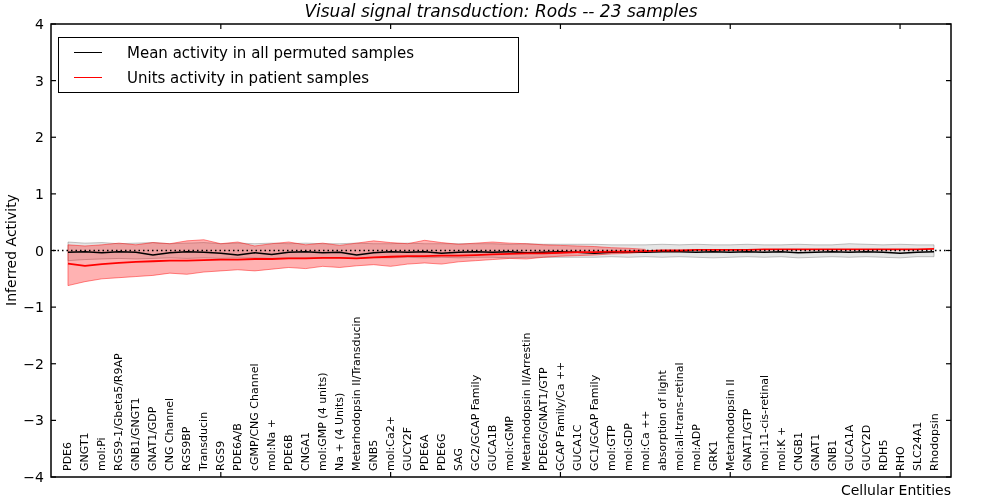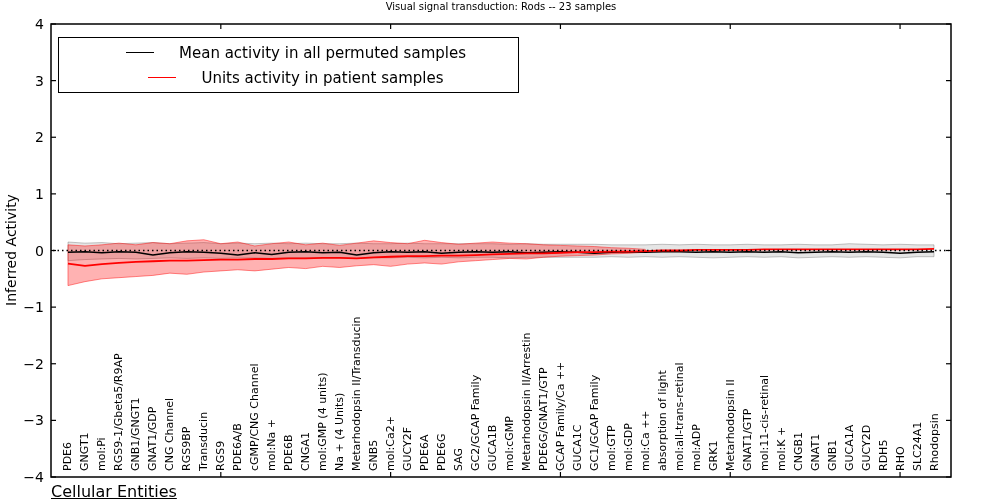--- a/index.html
+++ b/index.html
@@ -9,57 +9,56 @@
     height: 500px;
     background: #ffffff;
     font-family: "DejaVu Sans", "Liberation Sans", sans-serif;
     overflow: hidden;
   }
   #chart { position: absolute; left: 0; top: 0; }
   .title {
     position: absolute;
     left: 51px; top: 1px; width: 900px;
     text-align: center;
-    font-size: 10px;
+    font-size: 17px;
     color: #000;
     white-space: nowrap;
+    font-style: italic;
   }
   .ylabel {
     position: absolute;
     left: 11px; top: 250px;
     transform: translate(-50%, -50%) rotate(-90deg);
     font-size: 14px;
     color: #000;
     white-space: nowrap;
   }
   .xlabel {
     position: absolute;
     left: 51px; top: 482px; width: 900px;
-    text-align: left;
-    font-size: 16px;
+    text-align: right;
+    font-size: 14px;
     color: #000;
-    text-decoration: underline;
   }
   .legend {
     position: absolute;
     left: 58px; top: 37px;
     width: 461px; height: 56px;
     background: #ffffff;
     border: 1.6px solid #000;
     box-sizing: border-box;
     display: flex;
     flex-direction: column;
     justify-content: space-around;
     padding: 2px 0;
   }
   .legend-row {
     display: flex;
     align-items: center;
     height: 25px;
-    justify-content: center;
   }
   .legend-row .swatch {
     display: inline-block;
     width: 28px;
     height: 0;
     border-top-width: 1.8px;
     border-top-style: solid;
     margin-left: 15px;
     margin-right: 25px;
     flex: 0 0 auto;

